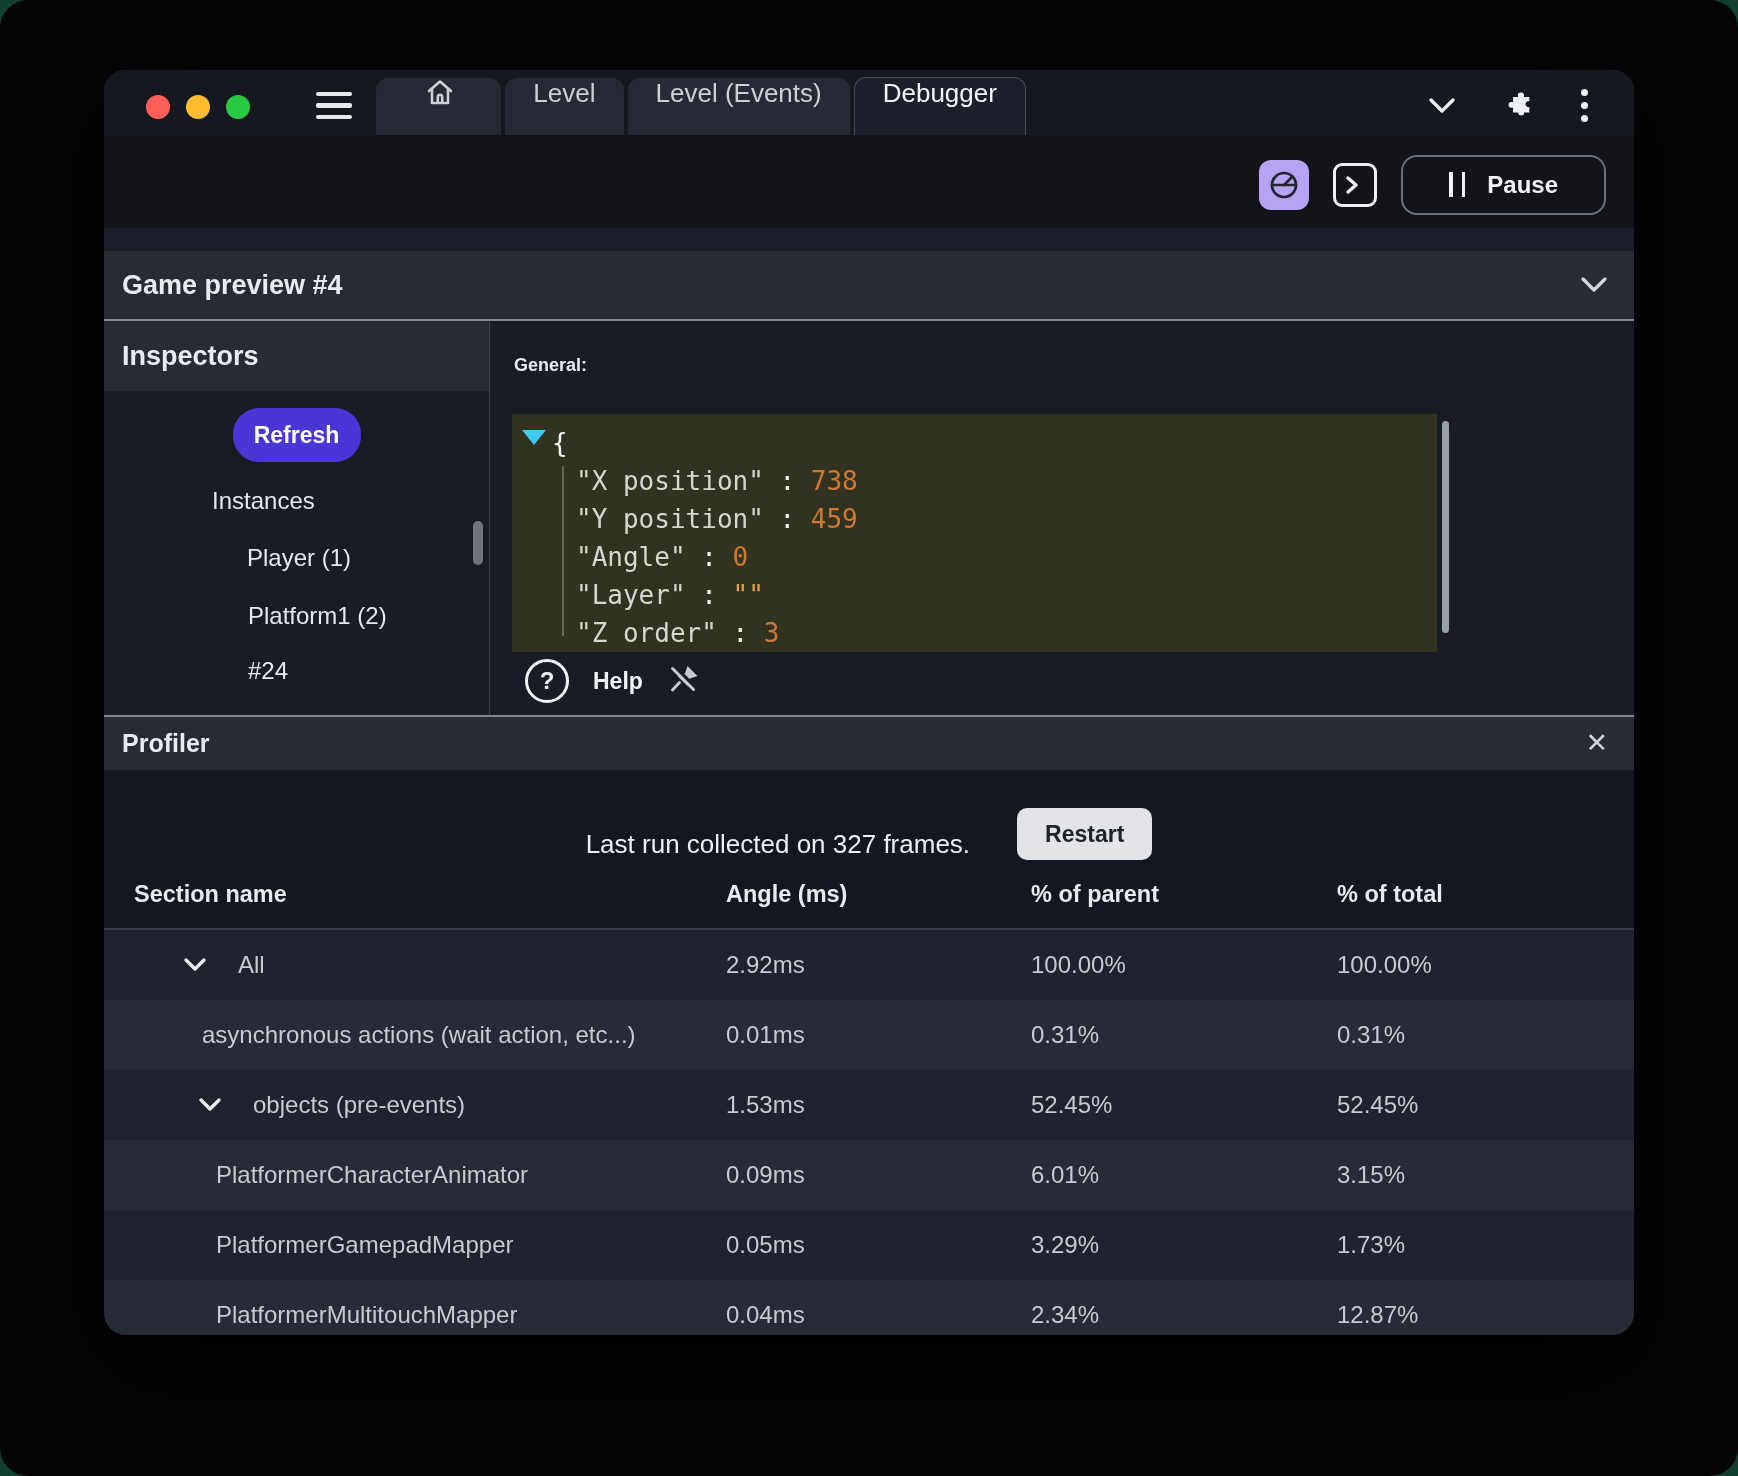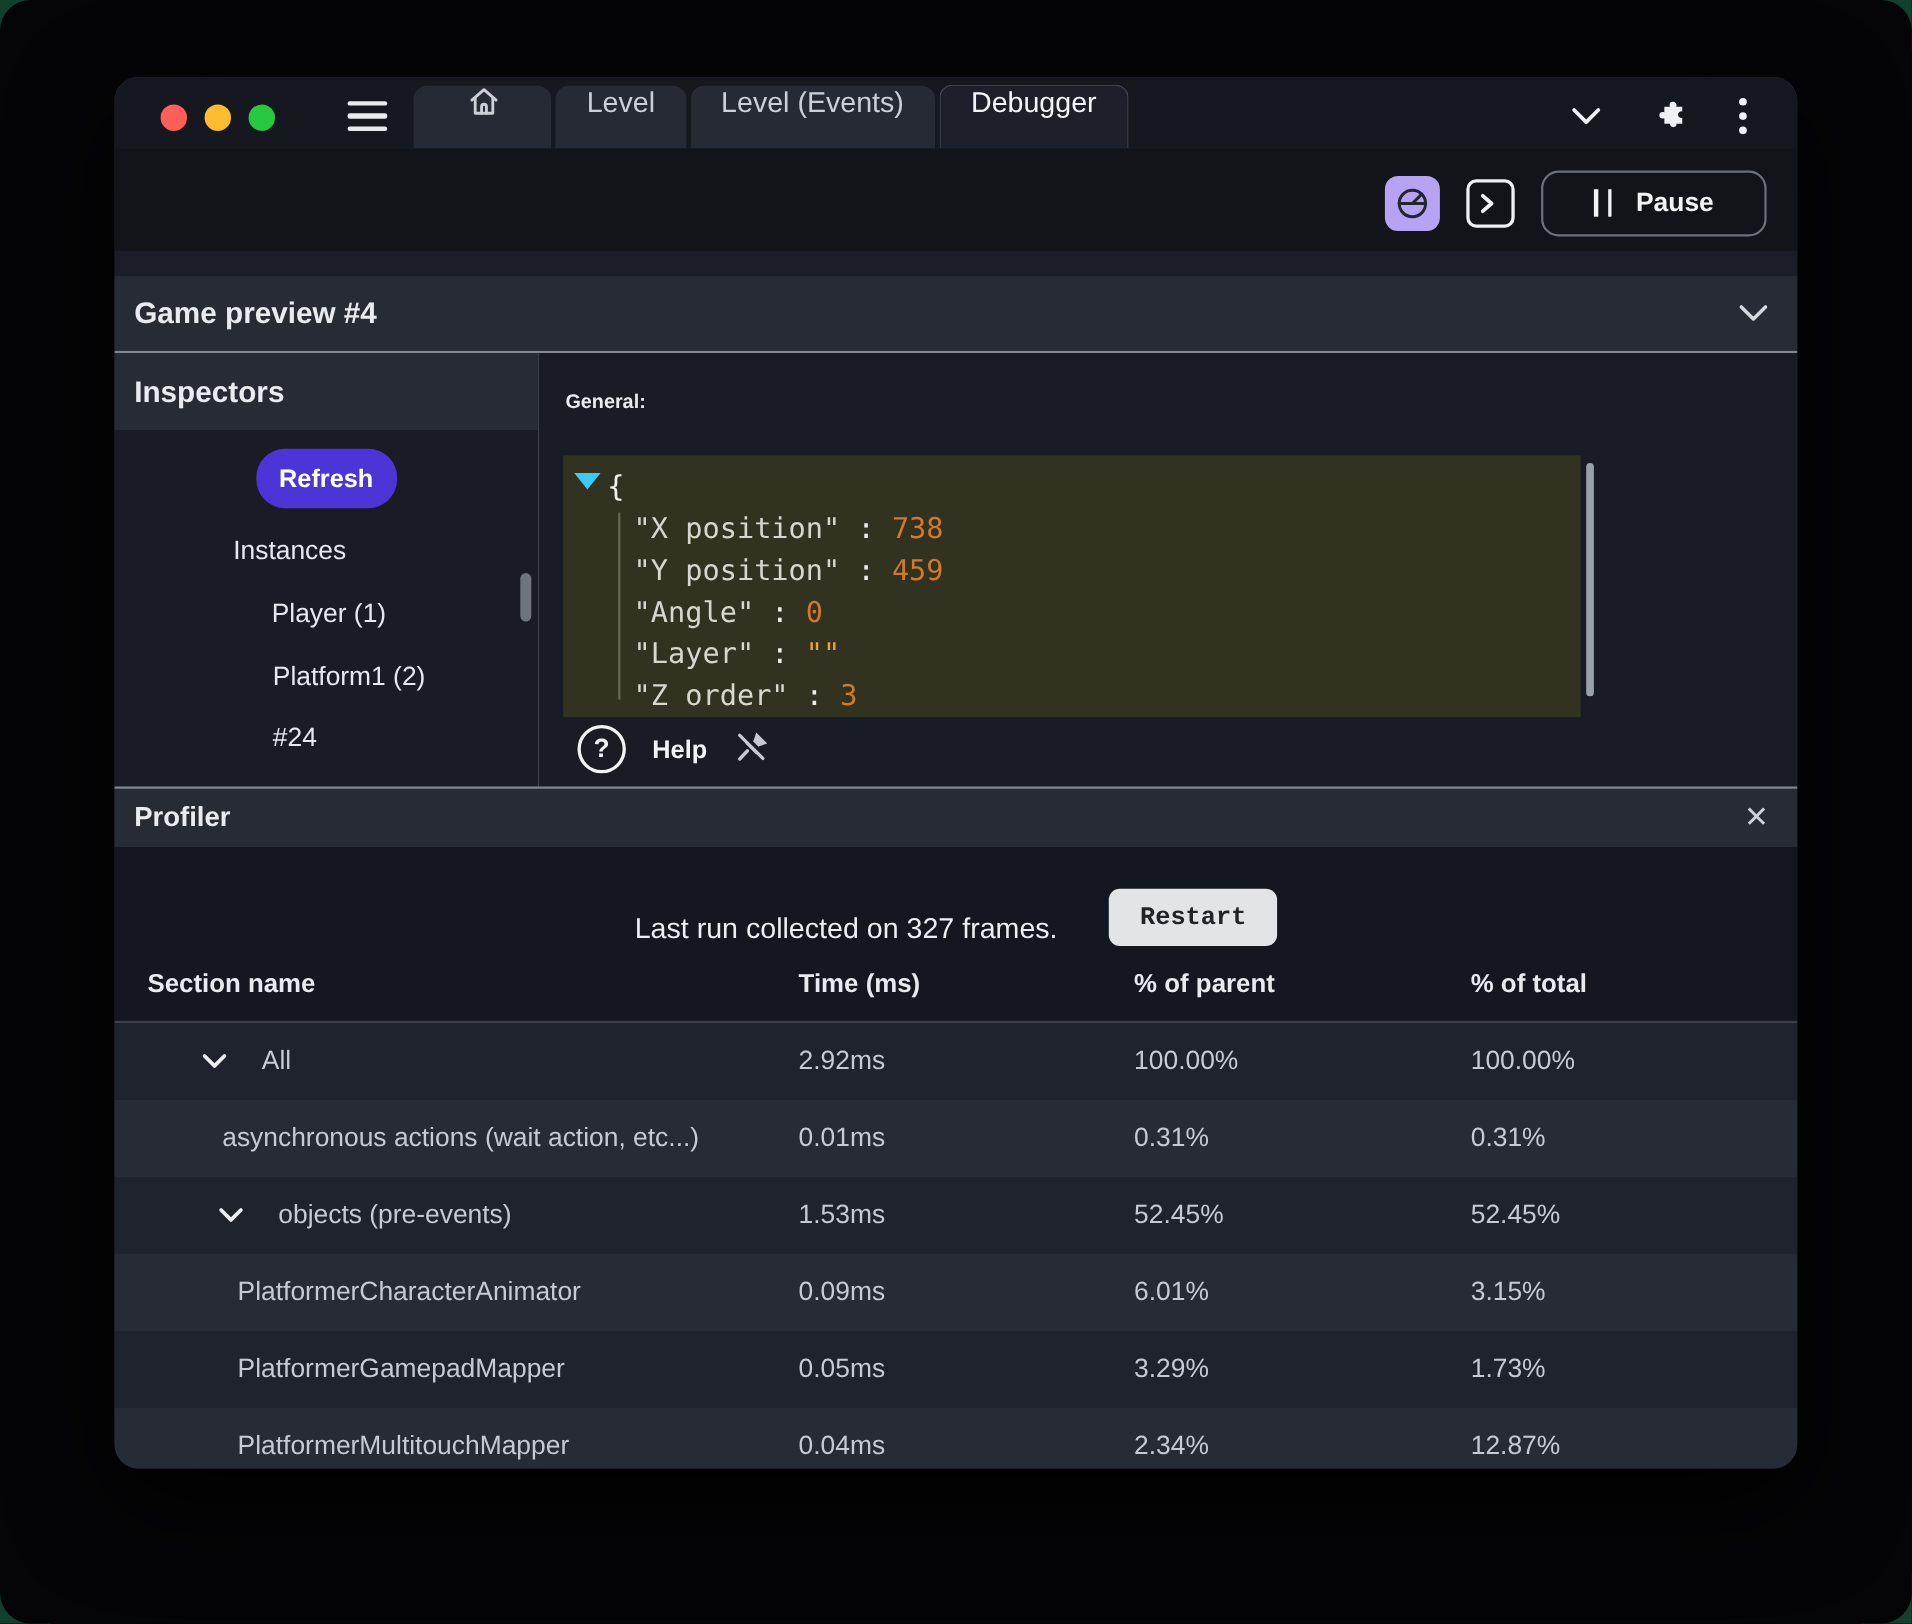--- a/index.html
+++ b/index.html
@@ -77,21 +77,21 @@
 
   
   .prof-hd{height:55px;background:#272b34;border-top:2px solid #82868f;display:flex;align-items:center;
     padding:0 26px 0 18px;flex:none;box-sizing:border-box;}
   .prof-title{color:#e9ebee;font-size:25px;font-weight:600;}
   .prof-close{margin-left:auto;color:#ced1d7;font-size:27px;cursor:pointer;line-height:1;}
   .prof-body{flex:1;background:#14171f;display:flex;flex-direction:column;}
   .collect-row{height:90px;flex:none;display:flex;align-items:flex-end;justify-content:center;gap:16px;}
   .collect-text{color:#eceef1;font-size:26px;}
   .restart-btn{height:52px;padding:0 28px;border:none;border-radius:10px;background:#e3e4e7;
-    color:#202329;font-size:23px;font-weight:700;font-family:Liberation Mono, monospace;cursor:pointer;margin-left:31px;}
+    color:#202329;font-size:23px;font-weight:700;font-family:Liberation Sans, sans-serif;cursor:pointer;margin-left:31px;}
   .grid{display:grid;grid-template-columns:592px 305px 306px 1fr;align-items:center;padding-left:30px;}
   .tbl-head{height:70px;flex:none;border-bottom:2px solid #3a3e48;box-sizing:border-box;}
   .tbl-head div{color:#e8eaed;font-size:23.5px;font-weight:600;}
   .trow{height:70px;flex:none;color:#c6cad2;font-size:24px;}
   .trow.dark{background:#1f232d}.trow.light{background:#262b35}
   .namecell{display:flex;align-items:center;white-space:nowrap;overflow:hidden;}
   .sp48{width:48px;flex:none}.sp68{width:68px;flex:none}.sp63{width:63px;flex:none}.sp82{width:82px;flex:none}
   .rchev{flex:none;display:flex;cursor:pointer;}
   .rchev svg{display:block}
   .lbl-gap{margin-left:30px}
@@ -243,21 +243,21 @@
   </div>
 
   <div class="prof-body">
     <div class="collect-row">
       <span class="collect-text">Last run collected on 327 frames.</span>
       <button class="restart-btn">Restart</button>
     </div>
 
     <div class="grid tbl-head">
       <div>Section name</div>
-      <div>Time (ms)</div>
+      <div>Angle (ms)</div>
       <div>% of parent</div>
       <div>% of total</div>
     </div>
 
     <div class="grid trow dark">
       <div class="namecell">
           <span class="sp48"></span>
         <span class="rchev">
             <svg width="26" height="16" viewBox="0 0 26 16" fill="none" stroke="#eceef1" stroke-width="3.4" stroke-linecap="round" stroke-linejoin="round">
               <polyline points="4,3 13,12 22,3"></polyline>

